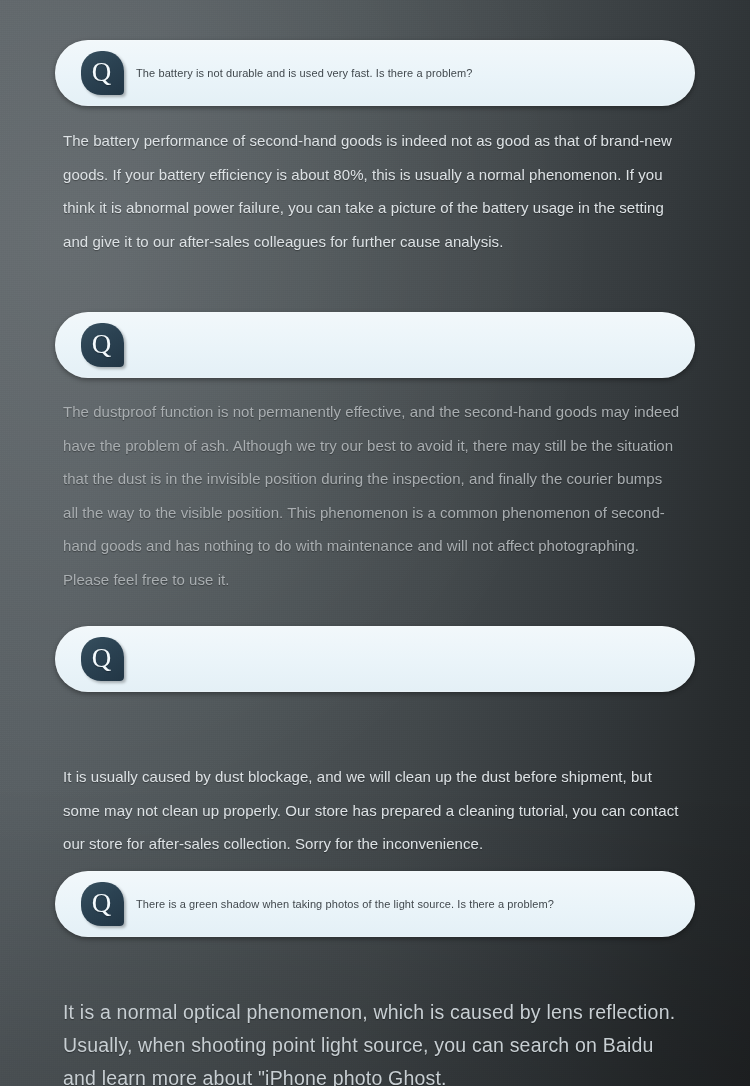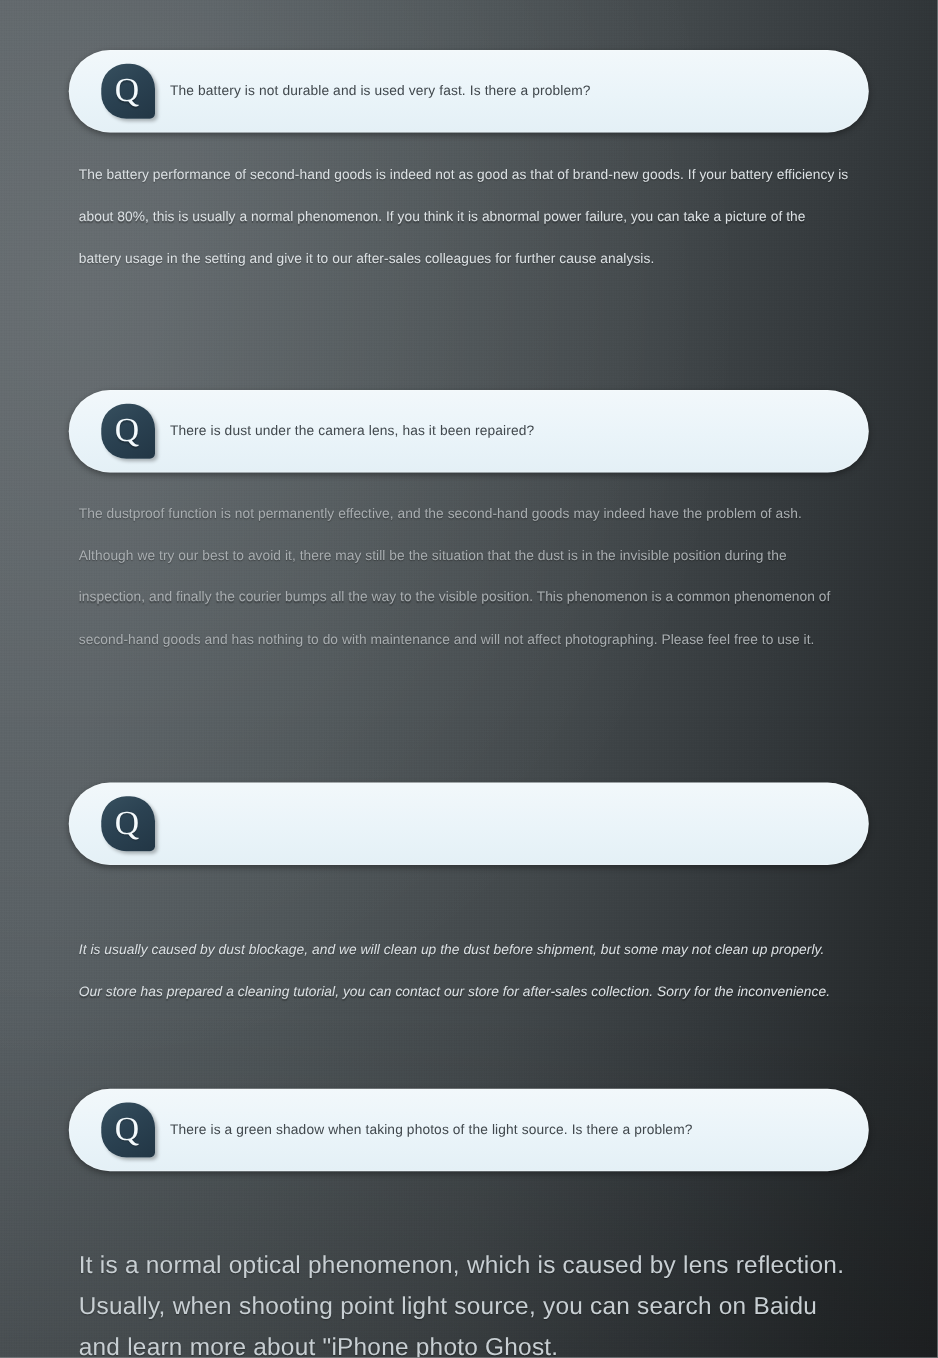--- a/index.html
+++ b/index.html
@@ -112,35 +112,35 @@
     letter-spacing: .1px;
     flex: 1 1 auto;
   }
 
   
   .answer {
     position: absolute;
     left: 63px;
     width: 618px;
     color: #dde2e5;
-    font-size: 11px;
+    font-size: 15px;
     line-height: 33.5px;
     letter-spacing: .05px;
     text-shadow: 0 1px 1px rgba(0,0,0,.35);
   }
   .answer.dim  { color: #a9aeb1; }
   .answer.big  { color: #c8cfd3; font-size: 19.5px; line-height: 33px; letter-spacing: .2px; }
 
   
   #q1 { top: 40px;  height: 66px; }
   #a1 { top: 124px; }
   #q2 { top: 312px; height: 66px; }
   #a2 { top: 395px; }
   #q3 { top: 626px; height: 66px; }
-  #a3 { top: 744px; font-style: italic; }
+  #a3 { top: 760px; }
   #q4 { top: 871px; height: 66px; }
   #a4 { top: 996px; }
 
   #q3 .question-text, #q4 .question-text { line-height: 18.5px; }
 </style>
 </head>
 <body>
 
 <div id="faq-page">
   <div class="content">
@@ -153,21 +153,20 @@
         <span class="question-text">The battery is not durable and is used very fast. Is there a problem?</span>
       </div>
       <div class="answer" id="a1">The battery performance of second-hand goods is indeed not as good as that of brand-new goods. If your battery efficiency is about 80%, this is usually a normal phenomenon. If you think it is abnormal power failure, you can take a picture of the battery usage in the setting and give it to our after-sales colleagues for further cause analysis.</div>
     </div>
 
     <div class="qa-block">
       <div class="question-card" id="q2">
         <span class="q-badge">
           <span class="q-letter">Q</span>
         </span>
-        <span class="question-text">There is dust under the camera lens, has it been repaired?</span>
       </div>
       <div class="answer dim" id="a2">The dustproof function is not permanently effective, and the second-hand goods may indeed have the problem of ash. Although we try our best to avoid it, there may still be the situation that the dust is in the invisible position during the inspection, and finally the courier bumps all the way to the visible position. This phenomenon is a common phenomenon of second-hand goods and has nothing to do with maintenance and will not affect photographing. Please feel free to use it.</div>
     </div>
 
     <div class="qa-block">
       <div class="question-card" id="q3">
         <span class="q-badge">
           <span class="q-letter">Q</span>
         </span>
       </div>

